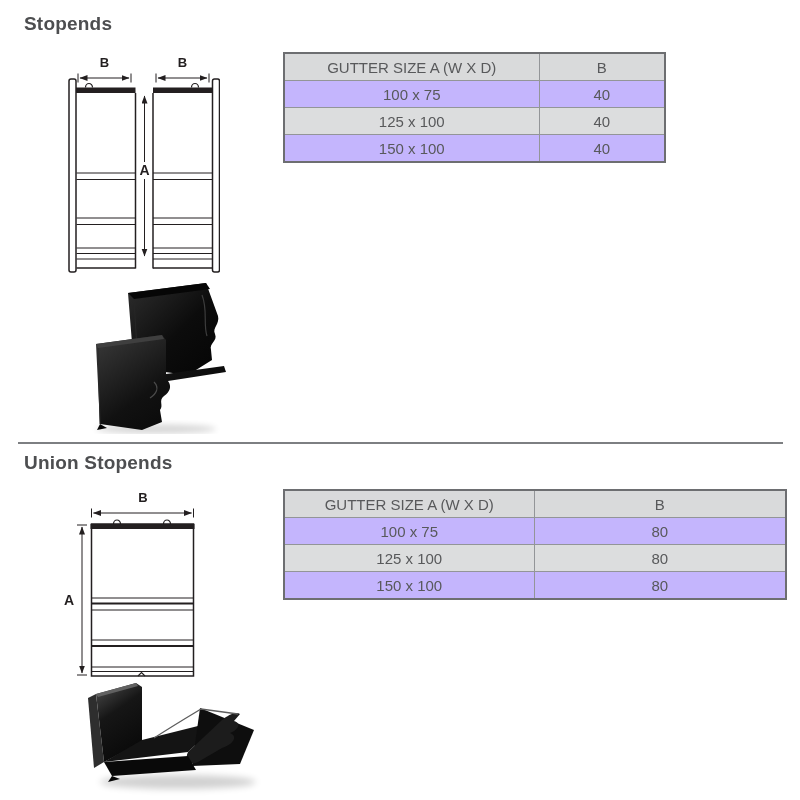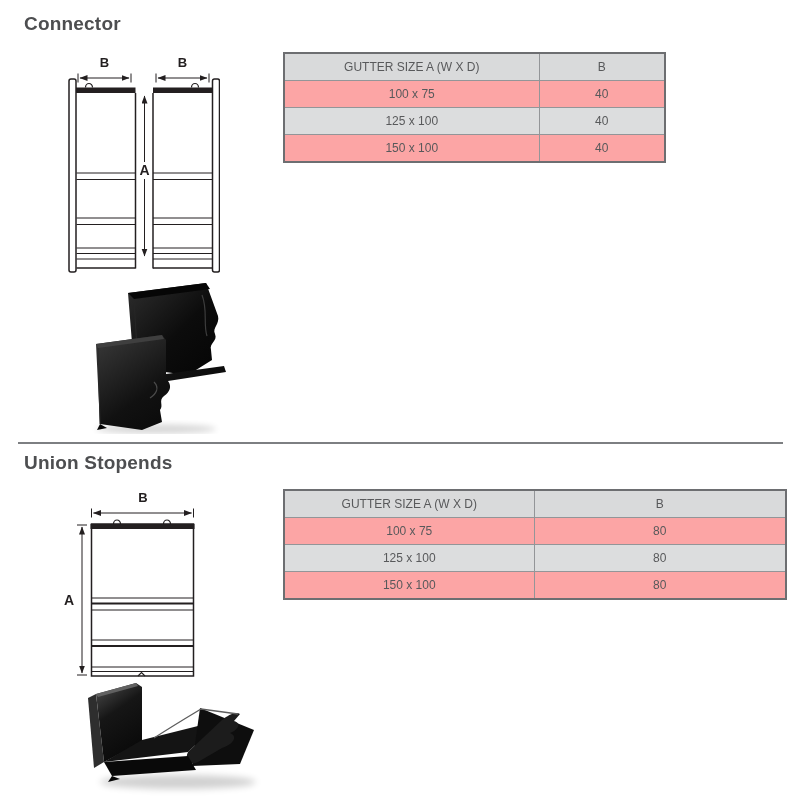--- a/index.html
+++ b/index.html
@@ -20,37 +20,37 @@
   #product-stopends { left: 90px; top: 282px; }
   #diagram-union    { left: 60px; top: 488px; }
   #product-union    { left: 70px; top: 678px; }
 
   .dline { stroke: #231f20; fill: none; }
   .dim-label   { font: bold 13px "Liberation Sans", sans-serif; fill: #231f20; text-anchor: middle; }
   .dim-label-a { font: bold 14px "Liberation Sans", sans-serif; fill: #231f20; text-anchor: middle; }
 
   table.spec {
     position: absolute; border-collapse: collapse; table-layout: fixed;
-    font-size: 12px; color: #58595b; text-align: center;
-    border: 2px solid #6d6e71; background: #fca5a5;
+    font-size: 15px; color: #58595b; text-align: center;
+    border: 2px solid #6d6e71; background: #c4b5fd;
   }
   .spec th, .spec td { border: 1px solid #939598; height: 26px; padding: 0 4px; font-weight: normal; }
   .spec thead th { background: #d9dadb; }
   .spec tbody tr.alt td { background: #dcddde; }
   #table-stopends { left: 283px; top: 52px;  width: 381px; }
   #table-union    { left: 283px; top: 489px; width: 502px; }
   #table-stopends col.c1 { width: 255px; } #table-stopends col.c2 { width: 126px; }
   #table-union    col.c1 { width: 250px; } #table-union    col.c2 { width: 252px; }
 </style>
 </head>
 <body>
 
 <div class="page">
 
-  <h2 class="section-title" id="title-stopends">Connector</h2>
+  <h2 class="section-title" id="title-stopends">Stopends</h2>
 
   <svg class="diagram" id="diagram-stopends" width="160" height="235" viewBox="0 0 160 235">
     <defs>
       <marker id="ah-s" markerWidth="9" markerHeight="8" refX="7.5" refY="3" orient="auto-start-reverse" markerUnits="userSpaceOnUse">
         <path d="M0,0 L8,3 L0,6 Z" fill="#231f20"></path>
       </marker>
     </defs>
 
     <g>
       <line class="dline" x1="18" y1="23.5" x2="18" y2="32.5" stroke-width="1"></line>

